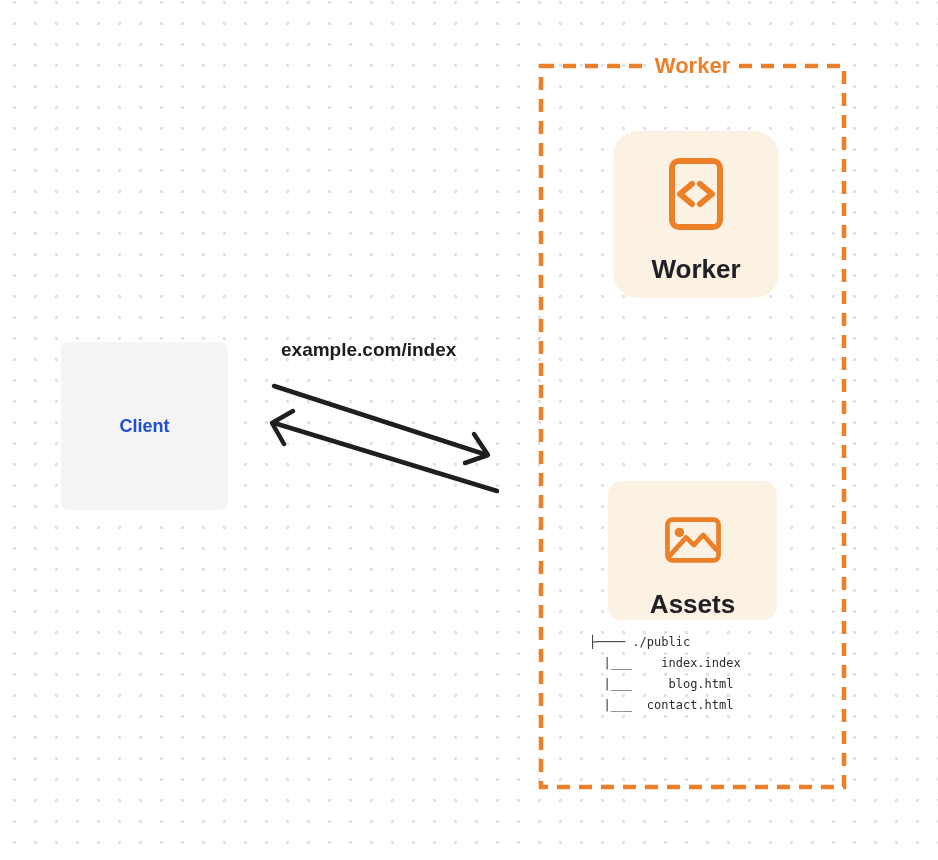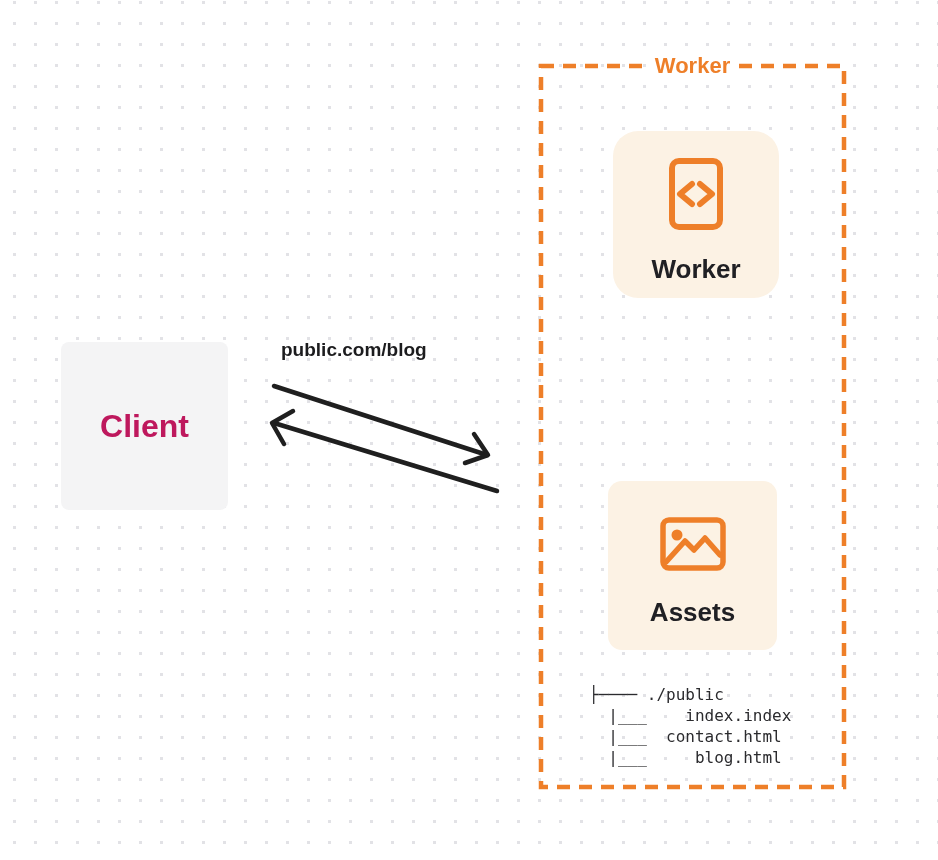--- a/index.html
+++ b/index.html
@@ -32,23 +32,23 @@
     box-sizing: border-box;
   }
   .client-box {
     left: 61px; top: 342px;
     width: 167px; height: 168px;
     background: #f4f4f5;
     border-radius: 8px;
     justify-content: center;
   }
   .client-box .node-label {
-    font-size: 32px;
+    font-size: 18px;
     font-weight: 700;
-    color: #be185d;
+    color: #1d4ed8;
   }
   .url-label {
     position: absolute;
     z-index: 2;
     left: 281px; top: 339px;
     font-size: 19px;
     font-weight: 700;
     color: #1c1c1e;
     white-space: nowrap;
   }
@@ -71,37 +71,37 @@
   .worker-box {
     left: 613px; top: 131px;
     width: 166px; height: 167px;
     background: #fcf2e4;
     border-radius: 25px;
     padding-top: 27px;
     gap: 24px;
   }
   .assets-box {
     left: 608px; top: 481px;
-    width: 169px; height: 169px;
+    width: 169px; height: 139px;
     background: #fcf2e4;
     border-radius: 14px;
     padding-top: 36px;
     gap: 26px;
   }
   .inner-label {
     font-size: 26px;
     font-weight: 700;
     color: #202024;
   }
   .file-tree {
     position: absolute;
     z-index: 2;
-    left: 589px; top: 684px;
+    left: 589px; top: 632px;
     font-family: "DejaVu Sans Mono", monospace;
-    font-size: 16px;
+    font-size: 12px;
     line-height: 21px;
     color: #2b2b2e;
   }
   .file-tree .tree-line {
     white-space: pre;
   }
 </style>
 </head>
 <body>
 
@@ -119,21 +119,21 @@
     <g stroke="#1f1f1f" stroke-width="4.5" fill="none" stroke-linecap="round" stroke-linejoin="round">
       <path d="M497 491 L274 423"></path>
       <polyline points="293,411 272,423 284,444"></polyline>
     </g>
   </svg>
 
   <div class="node client-box">
     <span class="node-label">Client</span>
   </div>
 
-  <div class="url-label">public.com/blog</div>
+  <div class="url-label">example.com/index</div>
 
   <div class="project-label-row">
     <span class="project-label">Worker</span>
   </div>
 
   <div class="node worker-box">
     <svg width="54" height="72" viewBox="0 0 54 72">
       <rect x="3" y="3" width="48" height="66" rx="7" fill="none" stroke="#ee7f29" stroke-width="6"></rect>
       <polyline points="23,26 11,36 23,46" fill="none" stroke="#ee7f29" stroke-width="6" stroke-linecap="round" stroke-linejoin="round"></polyline>
       <polyline points="31,26 43,36 31,46" fill="none" stroke="#ee7f29" stroke-width="6" stroke-linecap="round" stroke-linejoin="round"></polyline>
@@ -146,17 +146,17 @@
       <rect x="3" y="3" width="60" height="48" rx="6" fill="none" stroke="#ee7f29" stroke-width="5.5"></rect>
       <circle cx="17" cy="18" r="5.5" fill="#ee7f29"></circle>
       <polyline points="6,45 25,24 34,33 45,21 60,38" fill="none" stroke="#ee7f29" stroke-width="5.5" stroke-linecap="round" stroke-linejoin="round"></polyline>
     </svg>
     <span class="inner-label">Assets</span>
   </div>
 
   <div class="file-tree">
     <div class="tree-line">├──── ./public</div>
     <div class="tree-line">  |___    index.index</div>
+    <div class="tree-line">  |___     blog.html</div>
     <div class="tree-line">  |___  contact.html</div>
-    <div class="tree-line">  |___     blog.html</div>
   </div>
 
 </div>
 
 </body></html>

